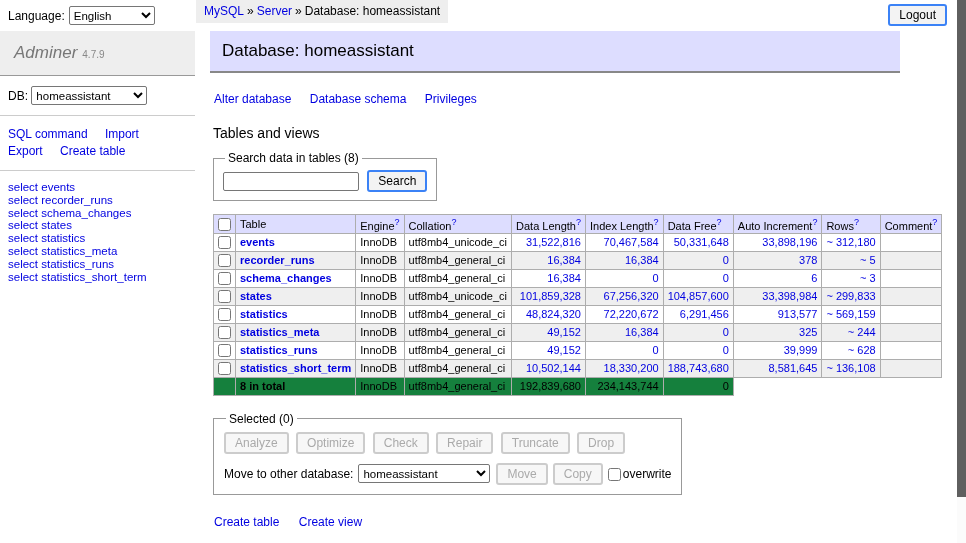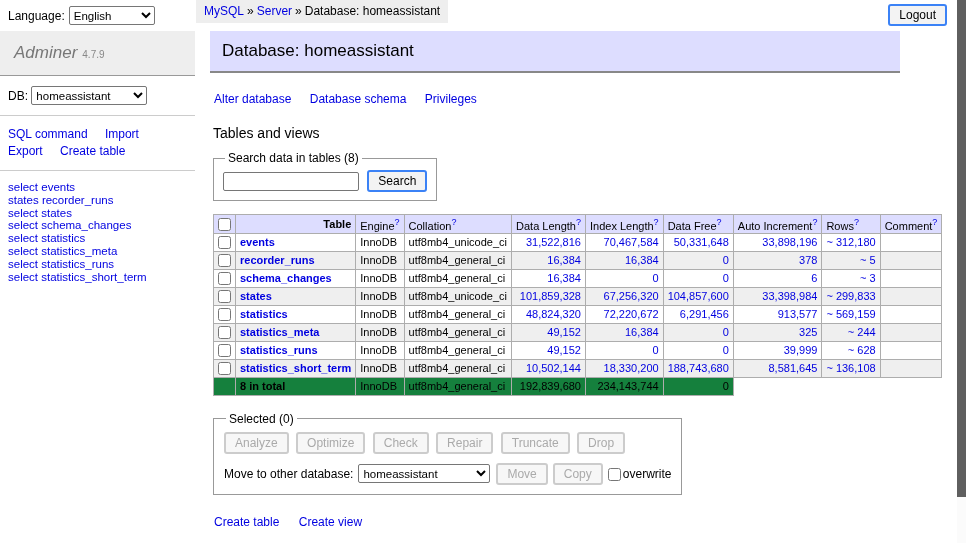--- a/index.html
+++ b/index.html
@@ -44,21 +44,21 @@
   fieldset { display:inline-block; border:1px solid #999; padding:5px 9px 8px; margin-left:3px; }
   legend { padding:0 3px; margin-left:2px; }
   .search-input { width:136px; height:19px; border:1px solid #767676; border-radius:2px;
     font-family:"Liberation Sans", sans-serif; font-size:12px; padding:1px 3px; margin-right:5px; }
 
   
   table.tables { border-collapse:collapse; table-layout:fixed; margin:13px 0 0 3px; font-size:11px; }
   .tables th, .tables td { border:1px solid #adadad; padding:1.5px 4px; height:18px;
     white-space:nowrap; overflow:hidden; text-align:left; font-weight:normal; }
   .tables thead th, .tables thead td { background:#ddf; }
-  .tables thead th.col-table { font-weight:bold; text-align:right; }
+  .tables thead th.col-table { font-weight:normal; text-align:left; }
   .tables tbody tr:nth-child(even) td, .tables tbody tr:nth-child(even) th { background:#efefef; }
   .tables th.name a { font-weight:bold; }
   .tables td.num { text-align:right; }
   .tables td.num a { display:block; text-align:right; }
   .tables tr.total td, .tables tr.total th { background:#15803d; }
   .tables tr.total th { font-weight:bold; }
   .tables td.empty-cell { border:none; background:#fff !important; }
   .chk { width:13px; height:13px; vertical-align:middle; }
   .c-center { text-align:center !important; }
 
@@ -91,23 +91,23 @@
     <select class="db-select"><option>homeassistant</option></select>
   </div>
   <div class="menu-p menu-links">
     <a href="#">SQL command</a>
     <a href="#">Import</a>
     <a href="#">Export</a>
     <a href="#">Create table</a>
   </div>
   <div class="table-links">
     <a href="#">select events</a>
-    <a href="#">states recorder_runs</a>
+    <a href="#">select recorder_runs</a>
+    <a href="#">select schema_changes</a>
     <a href="#">select states</a>
-    <a href="#">select schema_changes</a>
     <a href="#">select statistics</a>
     <a href="#">select statistics_meta</a>
     <a href="#">select statistics_runs</a>
     <a href="#">select statistics_short_term</a>
   </div>
 </div>
 
 <div id="main">
   <div class="breadcrumb">
     <a href="#">MySQL</a><span class="sep">»</span><a href="#">Server</a><span class="sep">»</span><span>Database: homeassistant</span>

